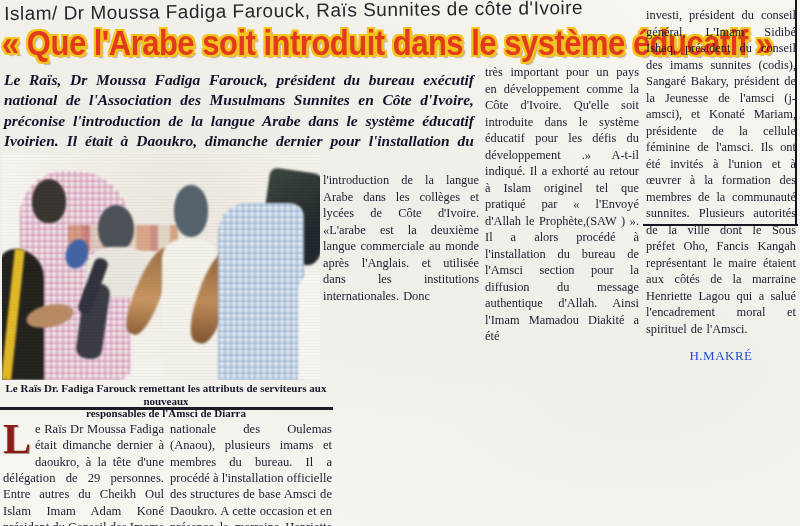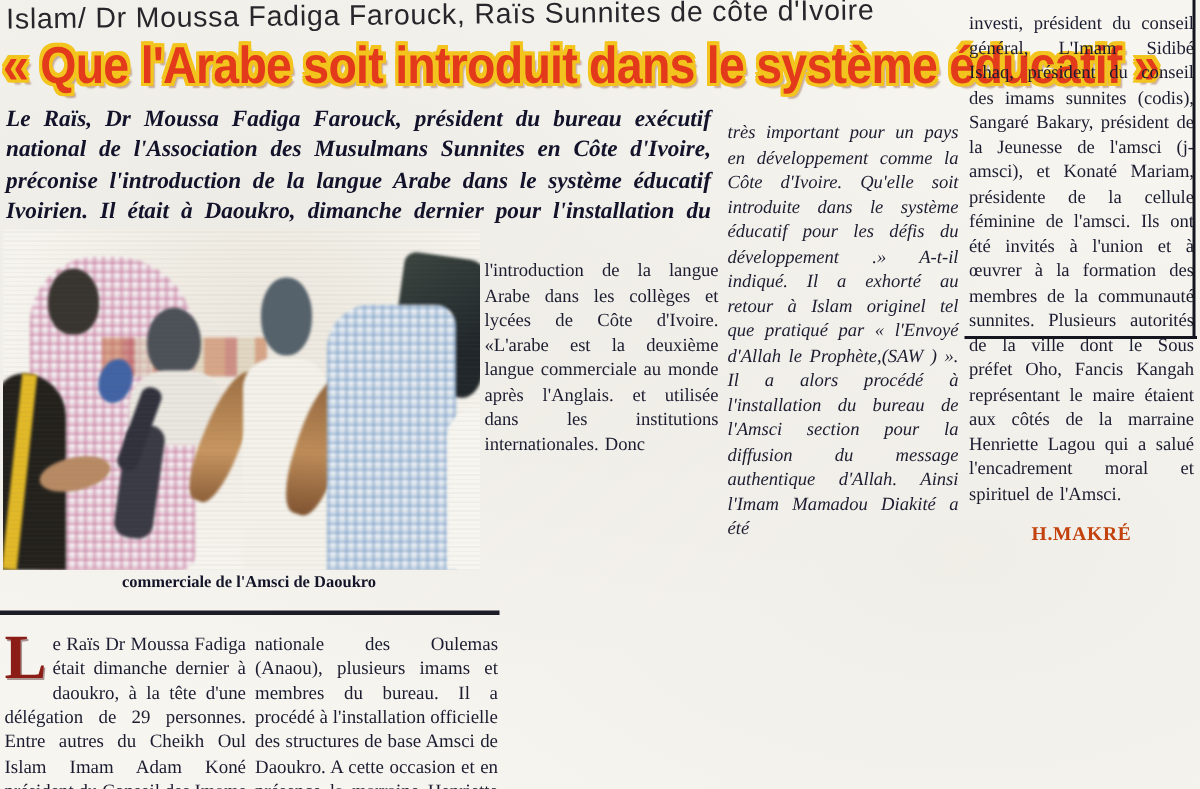--- a/index.html
+++ b/index.html
@@ -42,25 +42,25 @@
     font-weight:bold;font-style:italic;
     font-size:15.5px;line-height:1.32;
     text-align:justify;color:#12122a;
   }
   
   .bodycol{
     font-size:12.4px;line-height:1.33;text-align:justify;
     color:#1c1c30;word-spacing:1px;
   }
   .col2{left:323px;top:172px;width:156px;}
-  .col3{left:485px;top:80px;width:154px;font-style:italic;}
+  .col3{left:485px;top:64px;width:154px;}
   .col4{left:646px;top:7px;width:150px;}
   .byline{
-    text-align:center;font-weight:bold;font-size:13px;
-    letter-spacing:0.5px;margin-top:10px;color:#c2410c;
+    text-align:center;font-weight:normal;font-size:13px;
+    letter-spacing:0.5px;margin-top:10px;color:#1d4ed8;
   }
   .col4-rule{left:643px;top:224px;width:155px;height:2px;background:#15151f;}
   .right-vrule{left:795px;top:0;width:2px;height:225px;background:#15151f;}
   
   .photo{
     left:2px;top:153px;width:318px;height:227px;overflow:hidden;
     background:
       radial-gradient(ellipse at 55% 30%, rgba(235,230,220,0.9), rgba(250,249,245,0.6) 70%),
       #efece4;
     filter:saturate(0.95);
@@ -157,21 +157,22 @@
   <div class="head3 ph-blur"></div>
   <div class="robe3 ph-blur"></div>
   <div class="feather2 ph-blur"></div>
   <div class="turban4 ph-blur"></div>
   <div class="figure4 ph-blur"></div>
   <div class="shoulder4 ph-blur"></div>
   <div class="photo-grain"></div>
 </div>
 
 <div class="abs caption">
-  <div>commerciale de l'Amsci de Daoukro</div>
+  <div>Le Raïs Dr. Fadiga Farouck remettant les attributs de serviteurs aux nouveaux</div>
+  <div>responsables de l'Amsci de Diarra</div>
 </div>
 <div class="abs caption-rule"></div>
 
 <div class="abs bottomcol bottomA">
   <span class="dropcap">L</span><span>e Raïs Dr Moussa Fadiga était dimanche dernier à daoukro, à la tête d'une délégation de 29 personnes. Entre autres du Cheikh Oul Islam Imam Adam Koné président du Conseil des Imams Sunnites(Codis), Cheikh Youssouf Diarra porte-parole de l'académie</span>
 </div>
 
 <div class="abs bottomcol bottomB">nationale des Oulemas (Anaou), plusieurs imams et membres du bureau. Il a procédé à l'installation officielle des structures de base Amsci de Daoukro. A cette occasion et en présence la marraine Henriette Lagou, il a  lancer un appel  au ministère de l'éducation en  vue de</div>
 
 </body></html>

